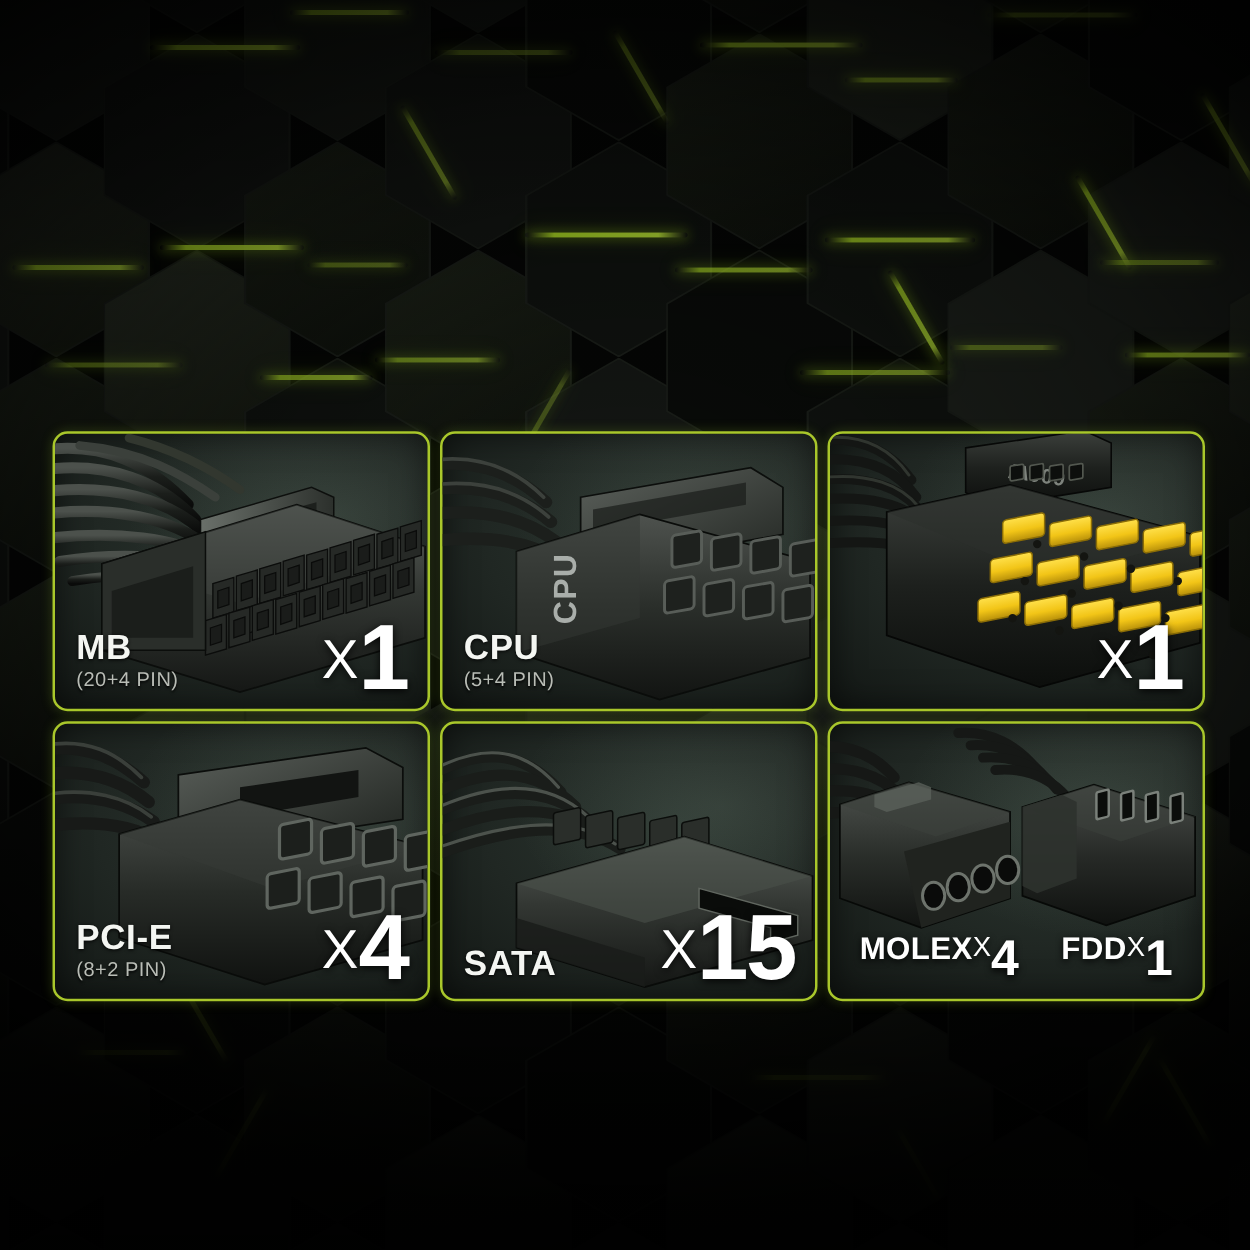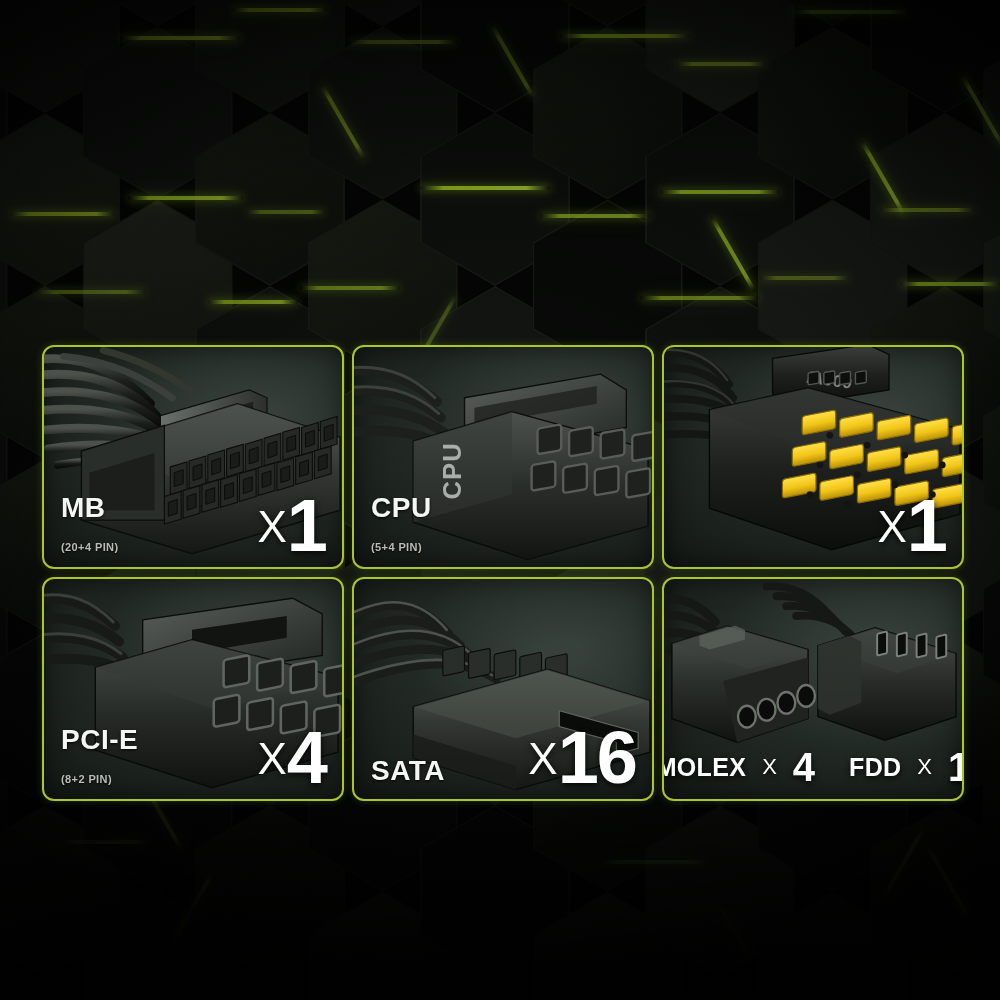--- a/index.html
+++ b/index.html
@@ -108,23 +108,23 @@
     line-height: 1;
   }
   .label .name {
     font-size: 28px;
     font-weight: bold;
     color: #f4f6f2;
     letter-spacing: 0.5px;
     text-shadow: 0 1px 3px rgba(0,0,0,0.9);
   }
   .label .sub {
-    margin-top: 20px;
-    font-size: 11px;
-    font-weight: bold;
+    margin-top: 5px;
+    font-size: 16px;
+    font-weight: normal;
     color: #b9bdb6;
     letter-spacing: 0.4px;
     text-shadow: 0 1px 2px rgba(0,0,0,0.9);
   }
 
   .qty {
     position: absolute;
     right: 16px;
     bottom: 4px;
     z-index: 6;
@@ -142,21 +142,21 @@
     left: 0; right: 0; bottom: 12px;
     z-index: 6;
     display: flex;
     justify-content: center;
     align-items: baseline;
     gap: 34px;
     color: #ffffff;
     text-shadow: 0 2px 6px rgba(0,0,0,0.92);
     line-height: 1;
   }
-  .dual .grp { display: flex; align-items: center; gap: 16px; }
+  .dual .grp { display: flex; align-items: flex-start; gap: 0; }
   .dual .nm { font-size: 25px; font-weight: bold; letter-spacing: 0.3px; }
   .dual .x  { font-size: 22px; font-weight: 300; }
   .dual .n  { font-size: 40px; font-weight: bold; }
 
   
   .art { position: absolute; inset: 0; z-index: 2; }
   .art svg { width: 100%; height: 100%; display: block; }
 </style>
 </head>
 <body>
@@ -777,21 +777,21 @@
           <path d="M208 134 L288 156 L288 172 L266 178 L266 166 L208 150 Z" fill="#0a0c0a" stroke="#60665f" stroke-width="1.2"></path>
 
           <path d="M60 158 L164 190 L164 214 L60 182 Z" fill="#1a1c1a" opacity="0.85"></path>
         </svg>
       </div>
       <div class="card-sheen"></div>
       <div class="label">
         <div class="name">SATA</div>
       </div>
       <div class="qty">
-        <span class="x">X</span><span class="n">16</span>
+        <span class="x">X</span><span class="n">15</span>
       </div>
     </div>
 
     <div class="card">
       <div class="art">
         <svg viewBox="0 0 302 224" preserveAspectRatio="xMidYMid slice">
           <defs>
             <linearGradient id="mxBody" x1="0" y1="0" x2="0" y2="1">
               <stop offset="0" stop-color="#4e524e"></stop>
                 <stop offset="0.5" stop-color="#2a2e2a"></stop>

